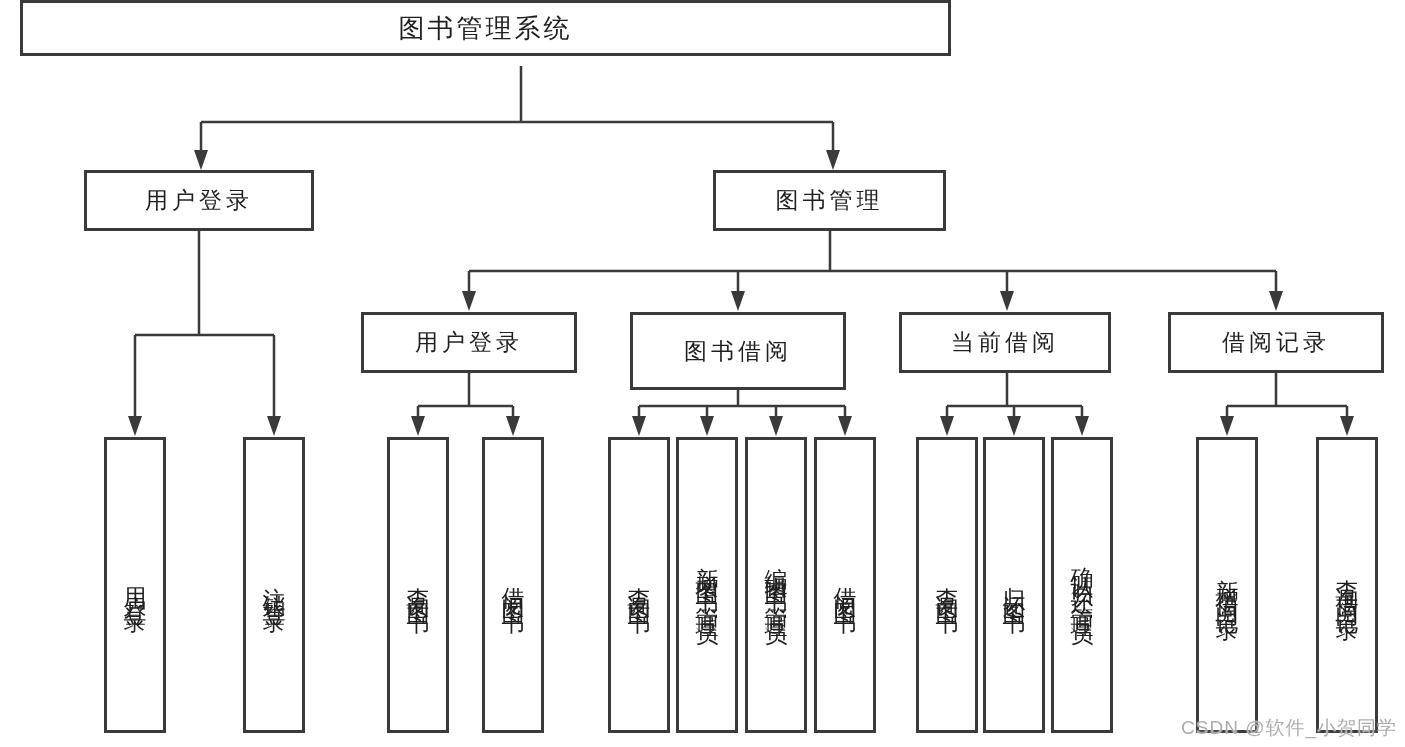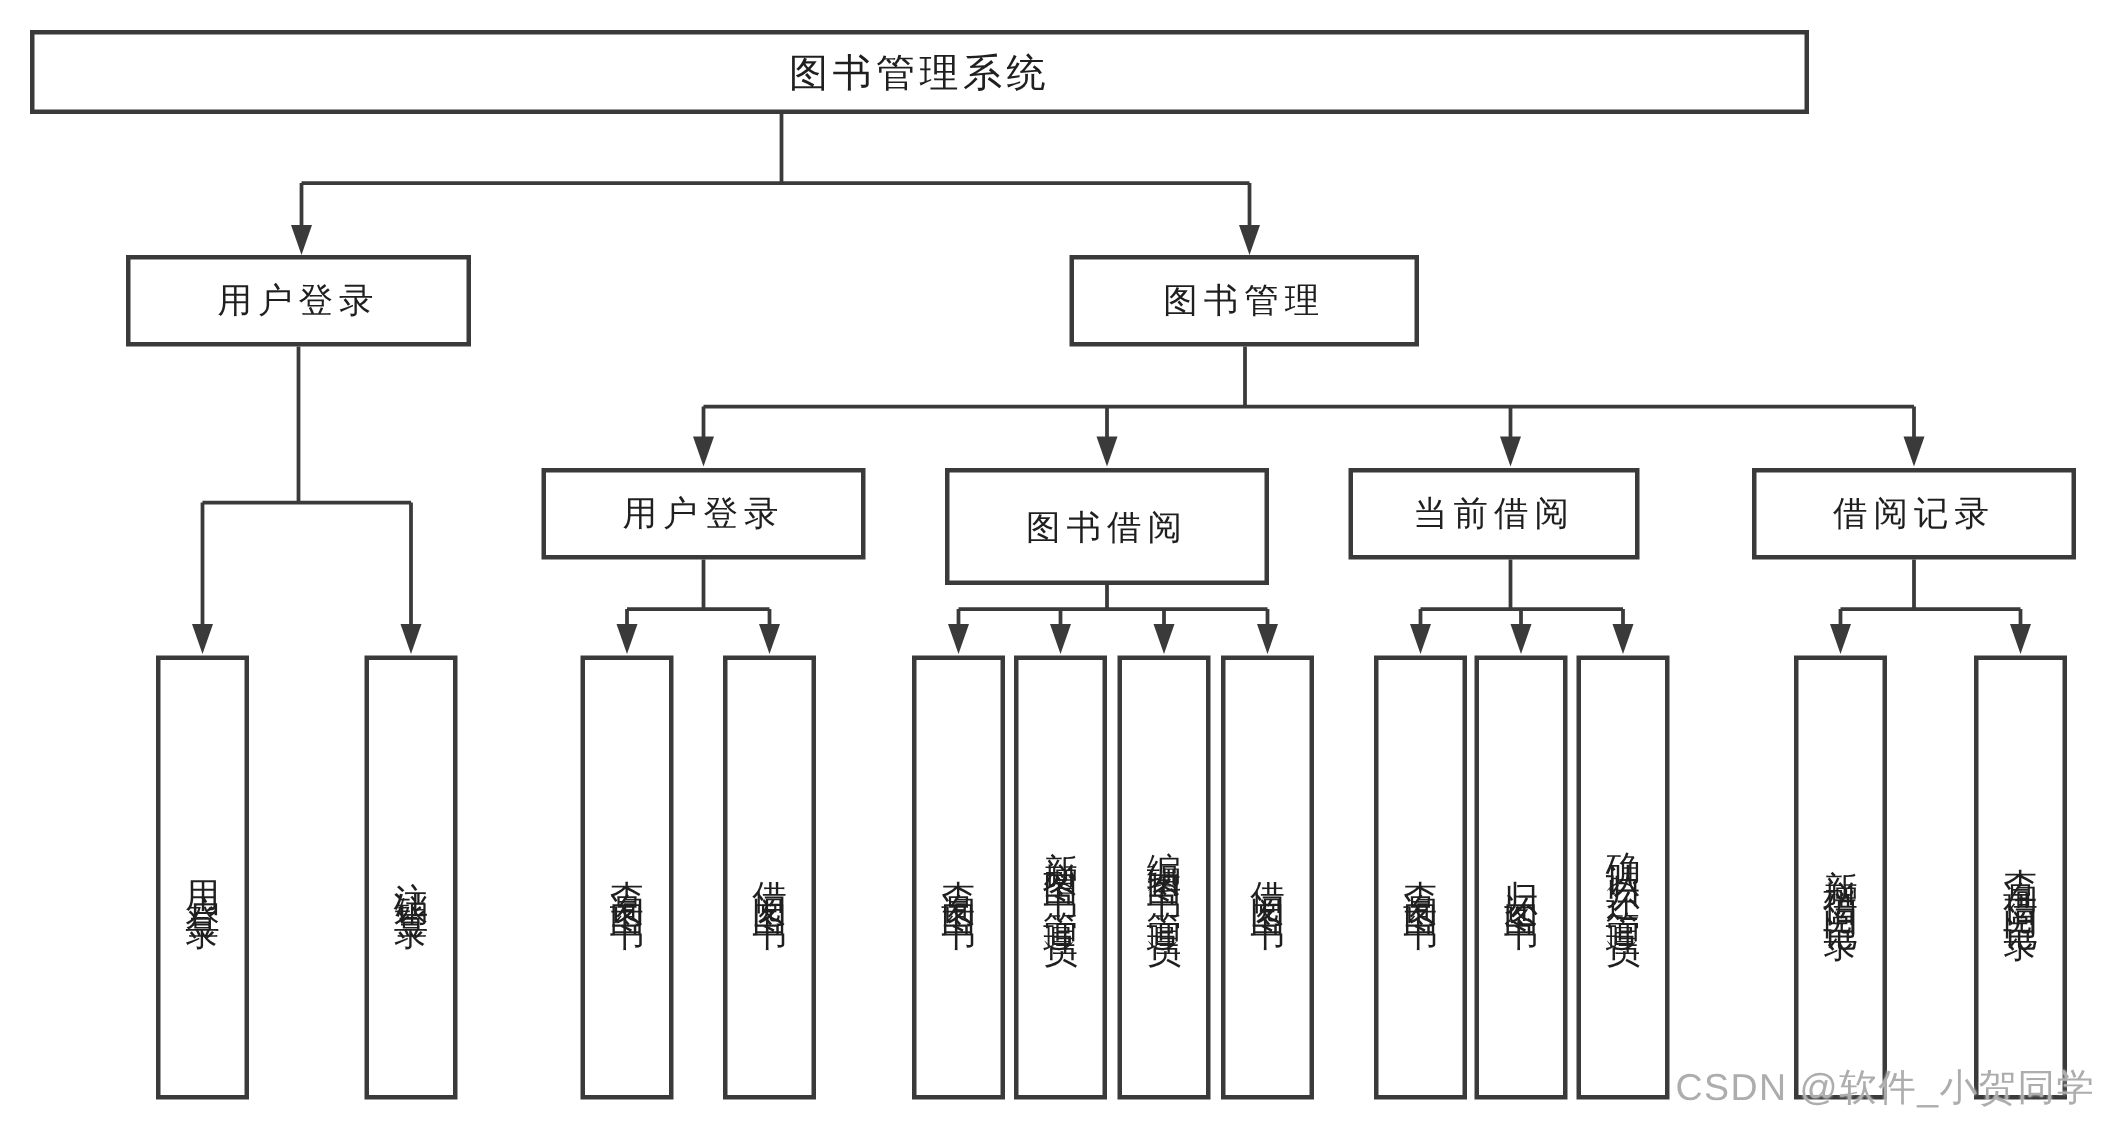--- a/index.html
+++ b/index.html
@@ -51,21 +51,21 @@
     font-size: 23px;
     letter-spacing: 8px;
     line-height: 1;
     overflow: hidden;
   }
   .watermark {
     position: absolute;
     right: 8px;
     bottom: 6px;
     color: #adadad;
-    font-size: 25px;
+    font-size: 19px;
     letter-spacing: 1px;
     white-space: nowrap;
     text-shadow: 0 0 2px #ffffff;
   }
 </style>
 </head>
 <body>
 
 <div class="stage">
 
@@ -102,28 +102,28 @@
       <polygon points="769,416 783,416 776,436"></polygon>
       <polygon points="838,416 852,416 845,436"></polygon>
       <polygon points="940,416 954,416 947,436"></polygon>
       <polygon points="1007,416 1021,416 1014,436"></polygon>
       <polygon points="1075,416 1089,416 1082,436"></polygon>
       <polygon points="1220,416 1234,416 1227,436"></polygon>
       <polygon points="1340,416 1354,416 1347,436"></polygon>
     </g>
   </svg>
 
-  <div class="box root" style="left:20px; top:20px; width:1186px; height:56px;">图书管理系统</div>
+  <div class="box root" style="left:20px; top:0; width:931px; height:56px;">图书管理系统</div>
 
   <div class="box" style="left:84px; top:170px; width:230px; height:61px;">用户登录</div>
   <div class="box" style="left:713px; top:170px; width:233px; height:61px;">图书管理</div>
 
   <div class="box" style="left:361px; top:312px; width:216px; height:61px;">用户登录</div>
   <div class="box" style="left:630px; top:312px; width:216px; height:78px;">图书借阅</div>
-  <div class="box" style="left:899px; top:312px; width:194px; height:61px;text-align:center;">当前借阅</div>
+  <div class="box" style="left:899px; top:312px; width:212px; height:61px;text-align:center;">当前借阅</div>
   <div class="box" style="left:1168px; top:312px; width:216px; height:61px;">借阅记录</div>
 
   <div class="leaf" style="left:104px;">用户登录</div>
   <div class="leaf" style="left:243px;">注销登录</div>
 
   <div class="leaf" style="left:387px;">查询图书</div>
   <div class="leaf" style="left:482px;">借阅图书</div>
 
   <div class="leaf" style="left:608px;">查询图书</div>
   <div class="leaf" style="left:676px;">新增图书（管理员）</div>

